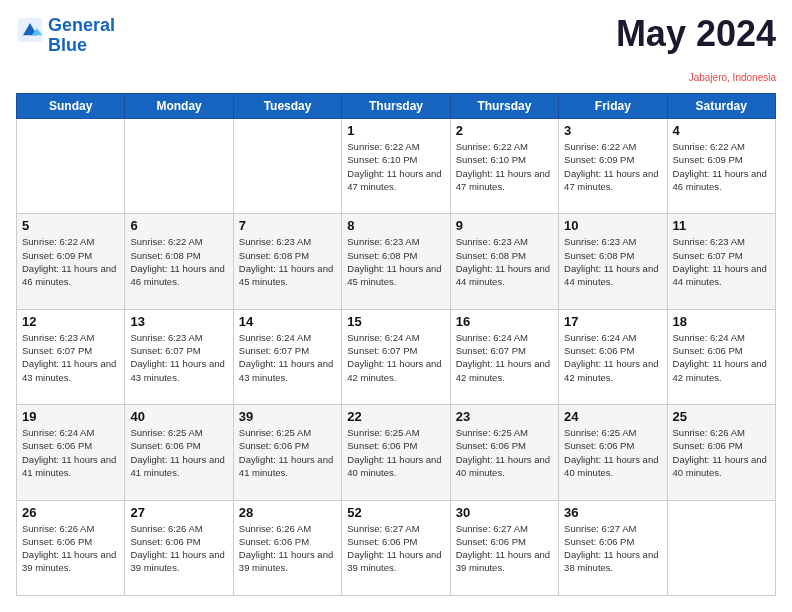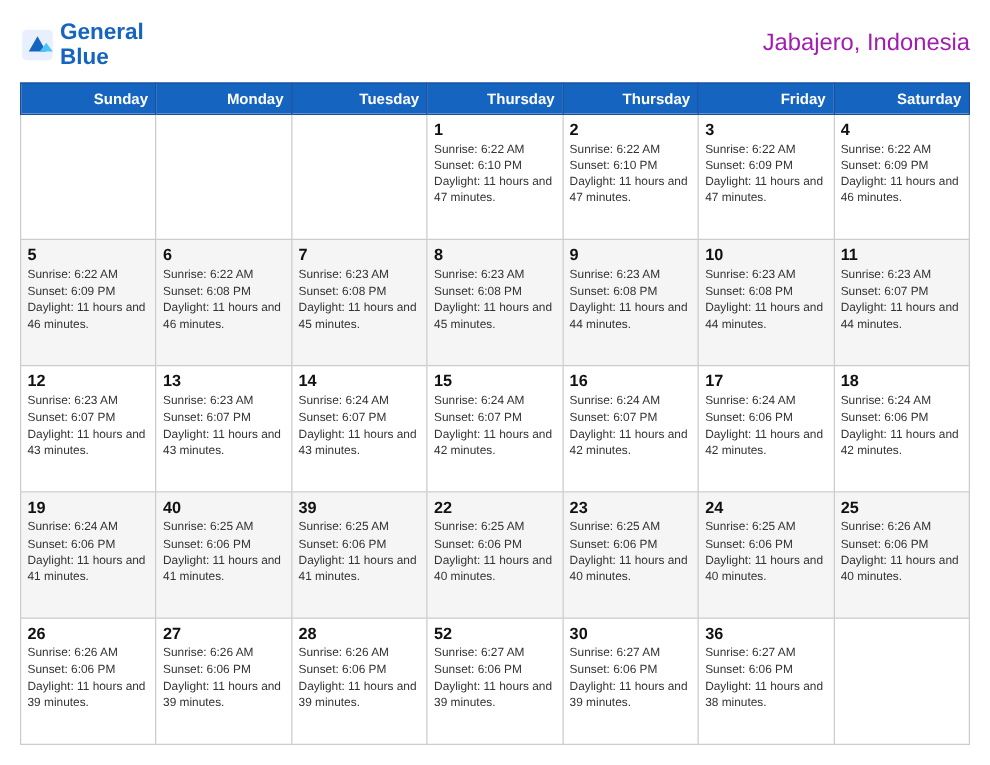--- a/index.html
+++ b/index.html
@@ -18,21 +18,20 @@
       flex-direction: column;
     }
     .header {
       display: flex;
       justify-content: space-between;
       align-items: flex-start;
       margin-bottom: 10px;
     }
     .logo {
       display: flex;
-      align-items: center;
       gap: 4px;
     }
     .logo-text {
       font-size: 18px;
       font-weight: bold;
       color: #1a1a2e;
       line-height: 1.1;
     }
     .logo-text span {
       color: #1565c0;
@@ -44,35 +43,35 @@
     .title-area {
       text-align: right;
     }
     .month-title {
       font-size: 36px;
       font-weight: bold;
       color: #1a1a2e;
       line-height: 1;
     }
     .subtitle {
-      font-size: 19px;
-      color: #a21caf;
-      margin-top: 8px;
+      font-size: 10px;
+      color: #ef4444;
+      margin-top: 20px;
     }
     .calendar {
       flex: 1;
       border: 1px solid #ccc;
       border-collapse: collapse;
       width: 100%;
       table-layout: fixed;
     }
     .calendar th {
       background: #1565c0;
       color: #fff;
-      text-align: right;
+      text-align: center;
       padding: 5px 6px;
       font-size: 12px;
       border: 1px solid #1a4fa0;
     }
     .calendar td {
       border: 1px solid #ccc;
       vertical-align: top;
       padding: 4px 5px;
       font-size: 10px;
       color: #333;
@@ -110,20 +109,21 @@
         <rect x="2" y="2" width="28" height="28" rx="4" fill="#e8f0fe"></rect>
         <polygon points="8,22 16,8 24,22" fill="#1565c0"></polygon>
         <polygon points="18,22 24,14 30,22" fill="#4fc3f7"></polygon>
       </svg>
       <div class="logo-text">
         <div><span>General</span></div>
         <div><span>Blue</span></div>
       </div>
     </div>
     <div class="title-area">
+      <div class="month-title">May 2024</div>
       <div class="subtitle">Jabajero, Indonesia</div>
     </div>
   </div>
 
   <table class="calendar">
     <thead>
       <tr>
         <th>Sunday</th>
         <th>Monday</th>
         <th>Tuesday</th>

